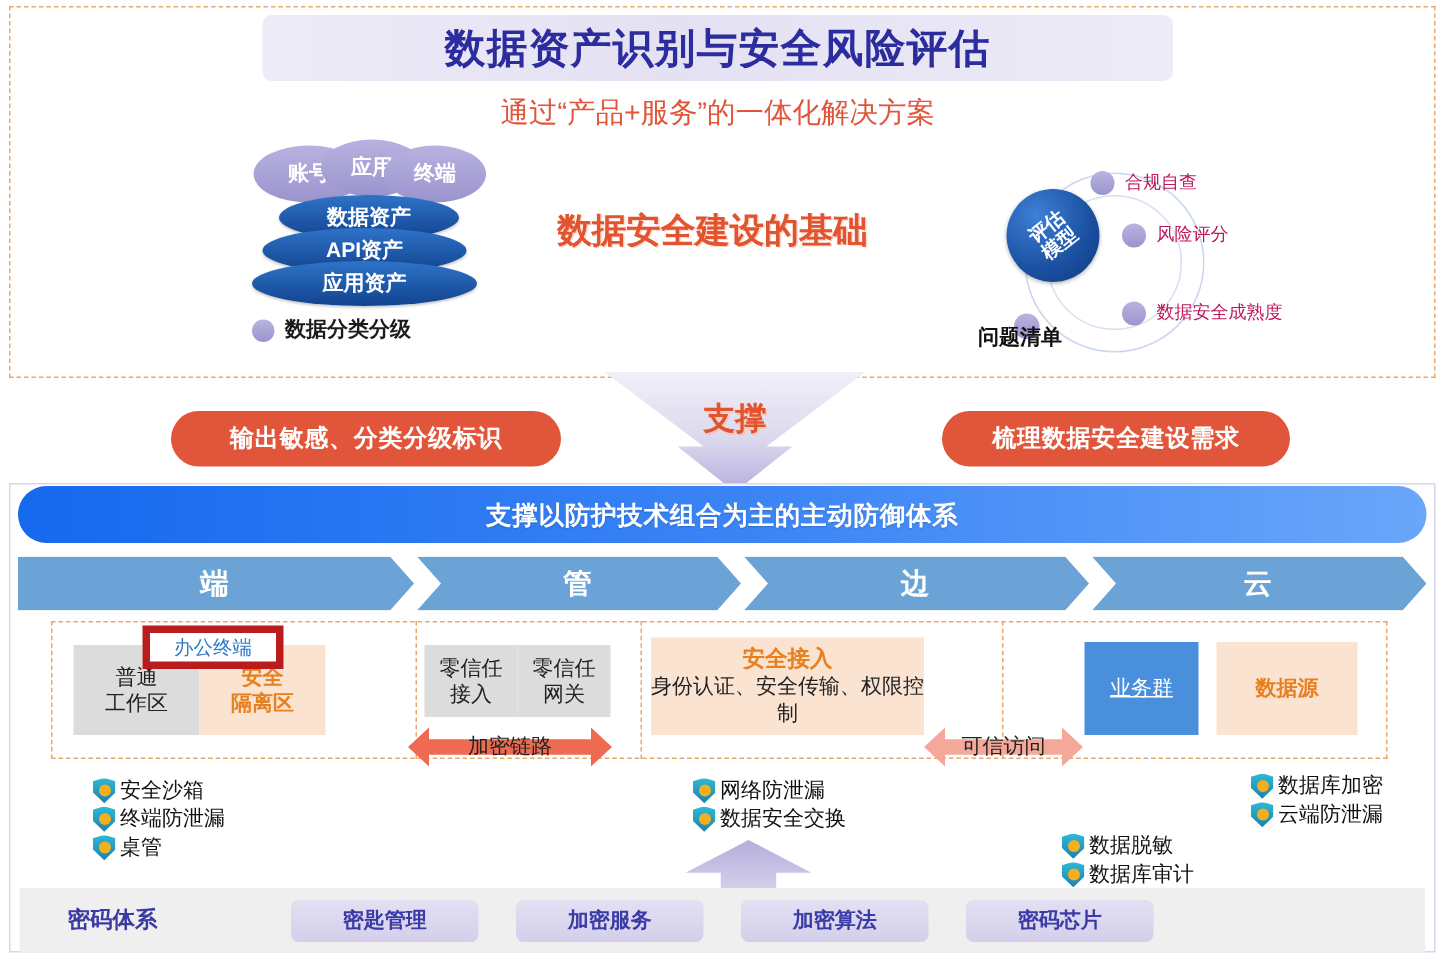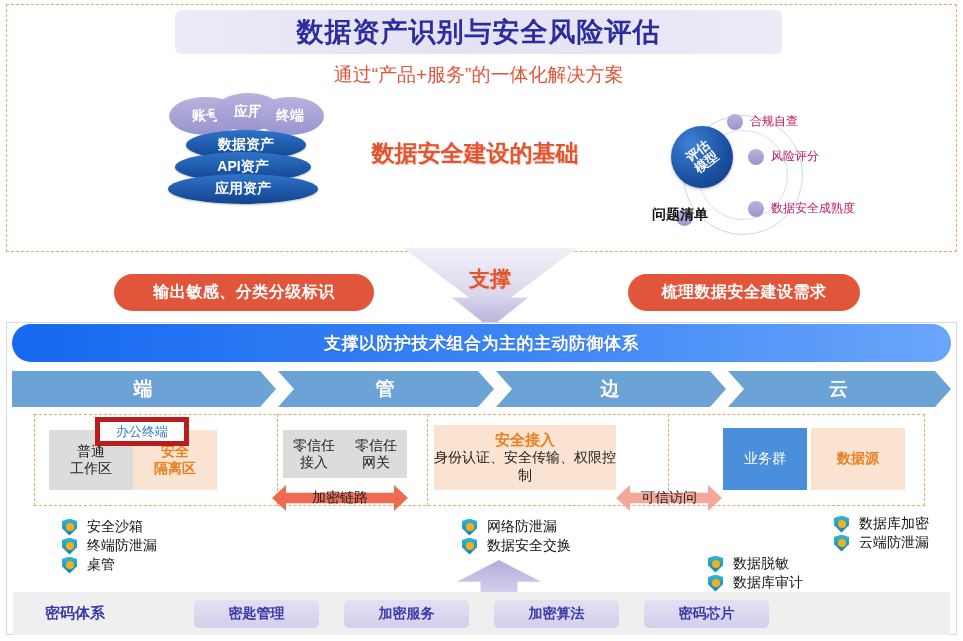--- a/index.html
+++ b/index.html
@@ -82,21 +82,21 @@
     transform:rotate(-38deg);text-align:center;
   }
   .r-item{display:flex;align-items:center;gap:7px;}
   .r-item .legend-dot{width:16px;height:16px;}
   .r-item span.lbl{font-size:12px;color:#be185d;font-weight:normal;white-space:nowrap;}
   #r1{left:727px;top:113px;}
   #r2{left:748px;top:148px;}
   #r3{left:748px;top:200px;}
   #r4-dot{left:676px;top:209px;width:17px;height:17px;border-radius:50%;
           background:linear-gradient(180deg,#B9B4E0 0%,#9A94CE 100%);}
-  #r4-label{left:652px;top:206px;font-size:14px;color:#111;font-weight:bold;white-space:nowrap;}
+  #r4-label{left:652px;top:216px;font-size:14px;color:#111;font-weight:bold;white-space:nowrap;}
 
   
   #funnel{
     left:403px;top:248px;width:174px;height:80px;
     background:linear-gradient(180deg,#F1F0F8 0%,#DCD9EE 55%,#B6AEDC 100%);
     clip-path:polygon(0% 0%,100% 0%,62% 62%,62% 62%,72% 62%,50% 100%,28% 62%,38% 62%,38% 62%);
   }
   #funnel-label{
     left:403px;top:265px;width:174px;text-align:center;
     font-size:21px;font-weight:bold;color:#E2542F;
@@ -155,39 +155,39 @@
     border:5px solid #b91c1c;font-size:13px;color:#2F7BC6;
     display:flex;align-items:center;justify-content:center;
   }
   #box-zerox{left:283px;top:430px;width:62px;height:48px;background:#DCDCDC;
              font-size:14px;color:#222;}
   #box-zerogw{left:345px;top:430px;width:62px;height:48px;background:#DCDCDC;
               font-size:14px;color:#222;}
   #box-anquanjieru{left:434px;top:425px;width:182px;height:65px;background:#FBE3D2;
                    font-size:14px;color:#222;flex-direction:column;}
   #box-anquanjieru .t1{color:#E8801F;font-weight:bold;font-size:15px;}
-  #box-yewuqun{left:723px;top:428px;width:84px;height:62px;background:#4A8FDC;
-               font-size:14px;color:#fff;}
+  #box-yewuqun{left:723px;top:428px;width:76px;height:62px;background:#4A8FDC;
+               font-size:14px;color:#fff;text-decoration:underline;}
   #box-shujuyuan{left:811px;top:428px;width:94px;height:62px;background:#FBE3D2;
                  font-size:14px;color:#E8801F;font-weight:bold;}
 
   
   .darrow{position:absolute;height:26px;background:#F4A89A;
      clip-path:polygon(0 50%,14px 0,14px 30%,calc(100% - 14px) 30%,calc(100% - 14px) 0,100% 50%,calc(100% - 14px) 100%,calc(100% - 14px) 70%,14px 70%,14px 100%);}
   .darrow.dark{background:#EE6B52;}
   .darrow-lbl{position:absolute;display:flex;align-items:center;justify-content:center;
               font-size:14px;color:#222;}
   #arrow1{left:272px;top:485px;width:136px;}
   #arrow1-lbl{left:272px;top:485px;width:136px;height:26px;}
   #arrow2{left:616px;top:485px;width:106px;}
   #arrow2-lbl{left:616px;top:485px;width:106px;height:26px;}
 
   
   .shield-list{position:absolute;}
-  .shield-row{display:flex;align-items:center;gap:10px;margin-bottom:1px;}
+  .shield-row{display:flex;align-items:center;gap:3px;margin-bottom:1px;}
   .shield{
     width:15px;height:17px;flex:none;position:relative;
     background:linear-gradient(180deg,#2FB8D6 0%,#1C7FAE 100%);
     clip-path:polygon(50% 0,100% 14%,100% 58%,50% 100%,0 58%,0 14%);
   }
   .shield::after{
     content:"";position:absolute;left:3.5px;top:4px;width:8px;height:8px;
     border-radius:50%;background:#F2B01E;
   }
   .shield-txt{font-size:14px;color:#111;white-space:nowrap;}
@@ -230,20 +230,24 @@
 <div class="abs" id="subtitle">通过“产品+服务”的一体化解决方案</div>
 
 <div class="abs ellipse e-light" id="ell-zhanghao">账号</div>
 <div class="abs ellipse e-light" id="ell-yingyong">应用</div>
 <div class="abs ellipse e-light" id="ell-zhongduan">终端</div>
 <div class="abs ellipse e-blue" id="ell-shuju">数据资产</div>
 <div class="abs ellipse e-blue" id="ell-api">API资产</div>
 <div class="abs ellipse e-blue" id="ell-yingyongzc">应用资产</div>
 
 <div class="abs" id="left-legend">
+  <div class="legend-row">
+    <span class="legend-dot"></span>
+    <span class="legend-txt">数据分类分级</span>
+  </div>
 </div>
 
 <div class="abs" id="center-red">数据安全建设的基础</div>
 
 <div class="abs" id="ring-outer"></div>
 <div class="abs" id="ring-inner"></div>
 <div class="abs" id="model-circle">
   <div class="mt">
     <div>评估</div>
     <div>模型</div>

